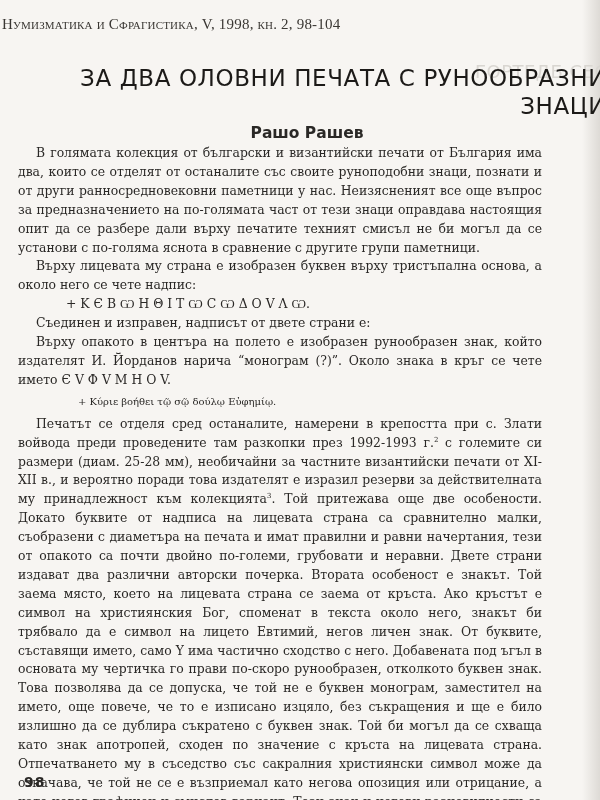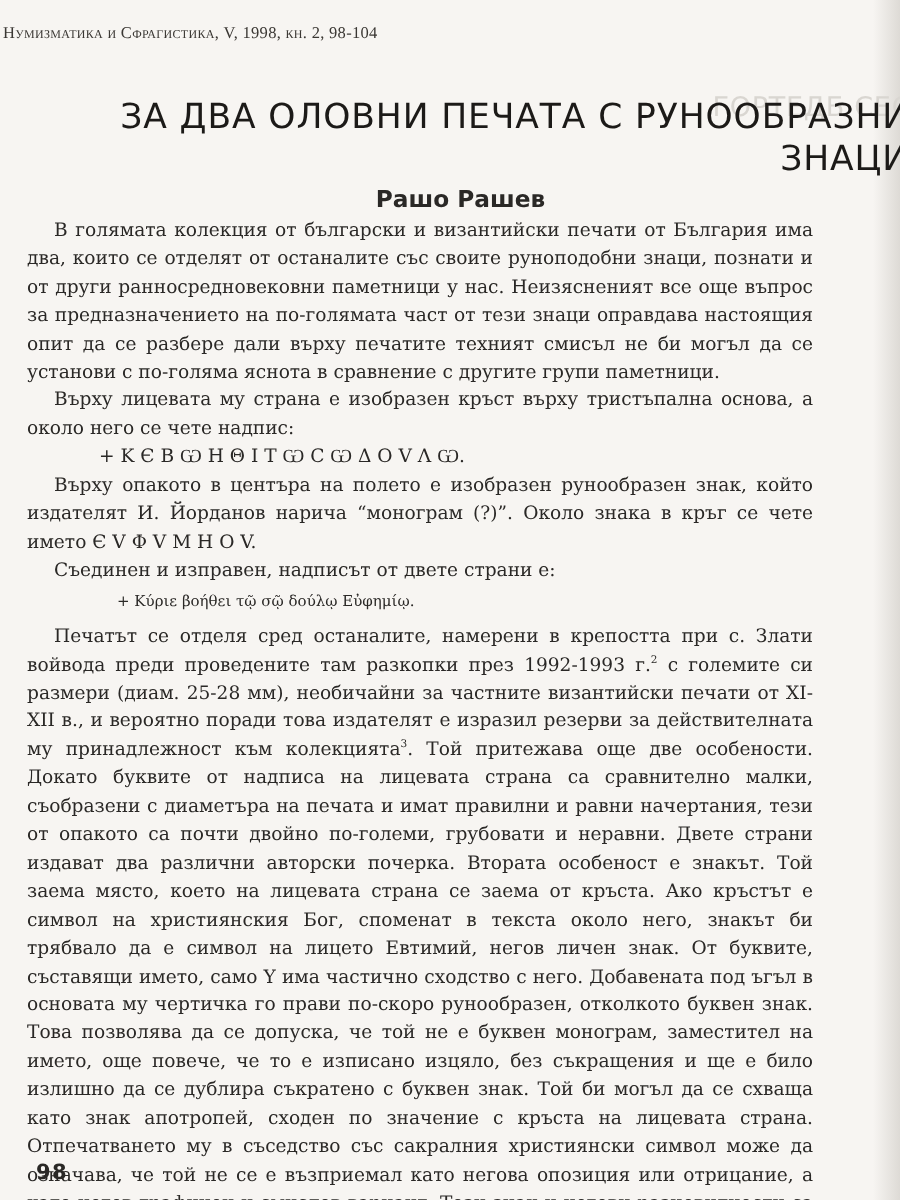--- a/index.html
+++ b/index.html
@@ -14,21 +14,21 @@
       position: absolute; top: 0; right: 0; width: 18px; height: 800px;
       background: linear-gradient(to right, rgba(247,245,242,0), rgba(200,196,190,0.55));
     }
     .bleed {
       position: absolute; left: 475px; top: 62px; width: 125px;
       font-family: "DejaVu Sans", sans-serif; font-size: 18px; color: #d9d6d1;
       letter-spacing: 0.5px; line-height: 20px; white-space: nowrap; overflow: hidden;
     }
     .running-head {
       position: absolute; left: 2px; top: 16px;
-      font-family: "Liberation Serif", serif; font-size: 11px; color: #3a3733;
+      font-family: "Liberation Serif", serif; font-size: 15px; color: #3a3733;
       letter-spacing: 0.2px; font-variant: small-caps;
     }
     .title {
       position: absolute; left: 0; top: 48px; width: 590px; text-align: right;
       font-family: "DejaVu Sans", sans-serif; font-size: 23px; font-weight: normal;
       line-height: 28px; color: #1c1a18; letter-spacing: 0.6px; margin: 16px;
     }
     .author {
       position: absolute; left: 0; top: 112px; width: 590px; text-align: center;
       font-family: "DejaVu Sans", sans-serif; font-size: 15.5px; color: #2a2826; margin: 12px;
@@ -58,24 +58,24 @@
 
 <div class="running-head">Нумизматика и Сфрагистика, V, 1998, кн. 2, 98-104</div>
 
 <h1 class="title">ЗА ДВА ОЛОВНИ ПЕЧАТА С РУНООБРАЗНИ ЗНАЦИ</h1>
 <h2 class="author">Рашо Рашев</h2>
 
 <div class="body">
   <p>В голямата колекция от български и византийски печати от България има два, които се отделят от останалите със своите руноподобни знаци, познати и от други ранносредновековни паметници у нас. Неизясненият все още въпрос за предназначението на по-голямата част от тези знаци оправдава настоящия опит да се разбере дали върху печатите техният смисъл не би могъл да се установи с по-голяма яснота в сравнение с другите групи паметници.</p>
 
 
-  <p>Върху лицевата му страна е изобразен кръст върху тристъпална основа, а около него се чете надпис:</p>
+  <p>Върху лицевата му страна е изобразен буквен върху тристъпална основа, а около него се чете надпис:</p>
   <p class="indented-line">+ Κ Є Β Ѡ Η Θ Ι Τ Ѡ C Ѡ Δ Ο V Λ Ѡ.</p>
 
+  <p>Съединен и изправен, надписът от двете страни е:</p>
   <p>Върху опакото в центъра на полето е изобразен рунообразен знак, който издателят И. Йорданов нарича “монограм (?)”. Около знака в кръг се чете името Є V Φ V M H O V.</p>
-  <p>Съединен и изправен, надписът от двете страни е:</p>
   <p class="greek-line">+ Κύριε βοήθει τῷ σῷ δούλῳ Εὐφημίῳ.</p>
 
 
   <p><span>Печатът се отделя сред останалите, намерени в крепостта при с. Злати войвода преди проведените там разкопки през 1992-1993 г.</span><sup>2</sup><span> с големите си размери (диам. 25-28 мм), необичайни за частните византийски печати от XI-XII в., и вероятно поради това издателят е изразил резерви за действителната му принадлежност към колекцията</span><sup>3</sup><span>. Той притежава още две особености. Докато буквите от надписа на лицевата страна са сравнително малки, съобразени с диаметъра на печата и имат правилни и равни начертания, тези от опакото са почти двойно по-големи, грубовати и неравни. Двете страни издават два различни авторски почерка. Втората особеност е знакът. Той заема място, което на лицевата страна се заема от кръста. Ако кръстът е символ на християнския Бог, споменат в текста около него, знакът би трябвало да е символ на лицето Евтимий, негов личен знак. От буквите, съставящи името, само Y има частично сходство с него. Добавената под ъгъл в основата му чертичка го прави по-скоро рунообразен, отколкото буквен знак. Това позволява да се допуска, че той не е буквен монограм, заместител на името, още повече, че то е изписано изцяло, без съкращения и ще е било излишно да се дублира съкратено с буквен знак. Той би могъл да се схваща като знак апотропей, сходен по значение с кръста на лицевата страна. Отпечатването му в съседство със сакралния християнски символ може да означава, че той не се е възприемал като негова опозиция или отрицание, а като негов графичен и смислов вариант. Този знак и негови разновидности са познати от строителни материали от Плиска и Преслав, където се датира в IX-X в.</span></p>
 </div>
 
 <div class="page-number">98</div>
 
 </body></html>

